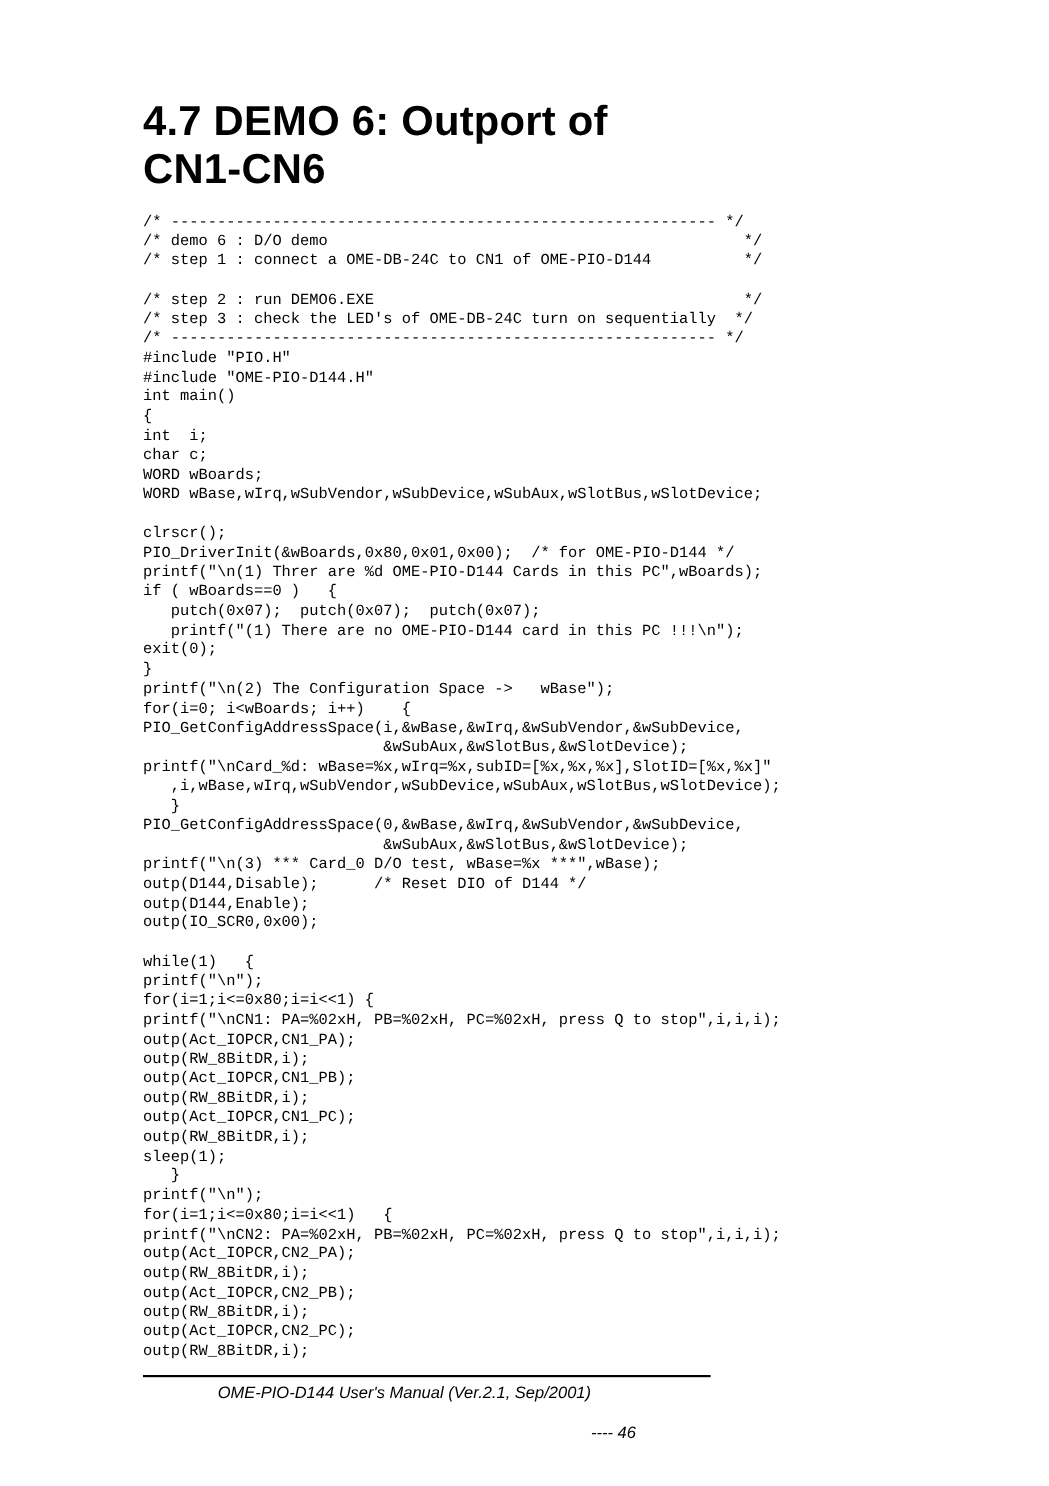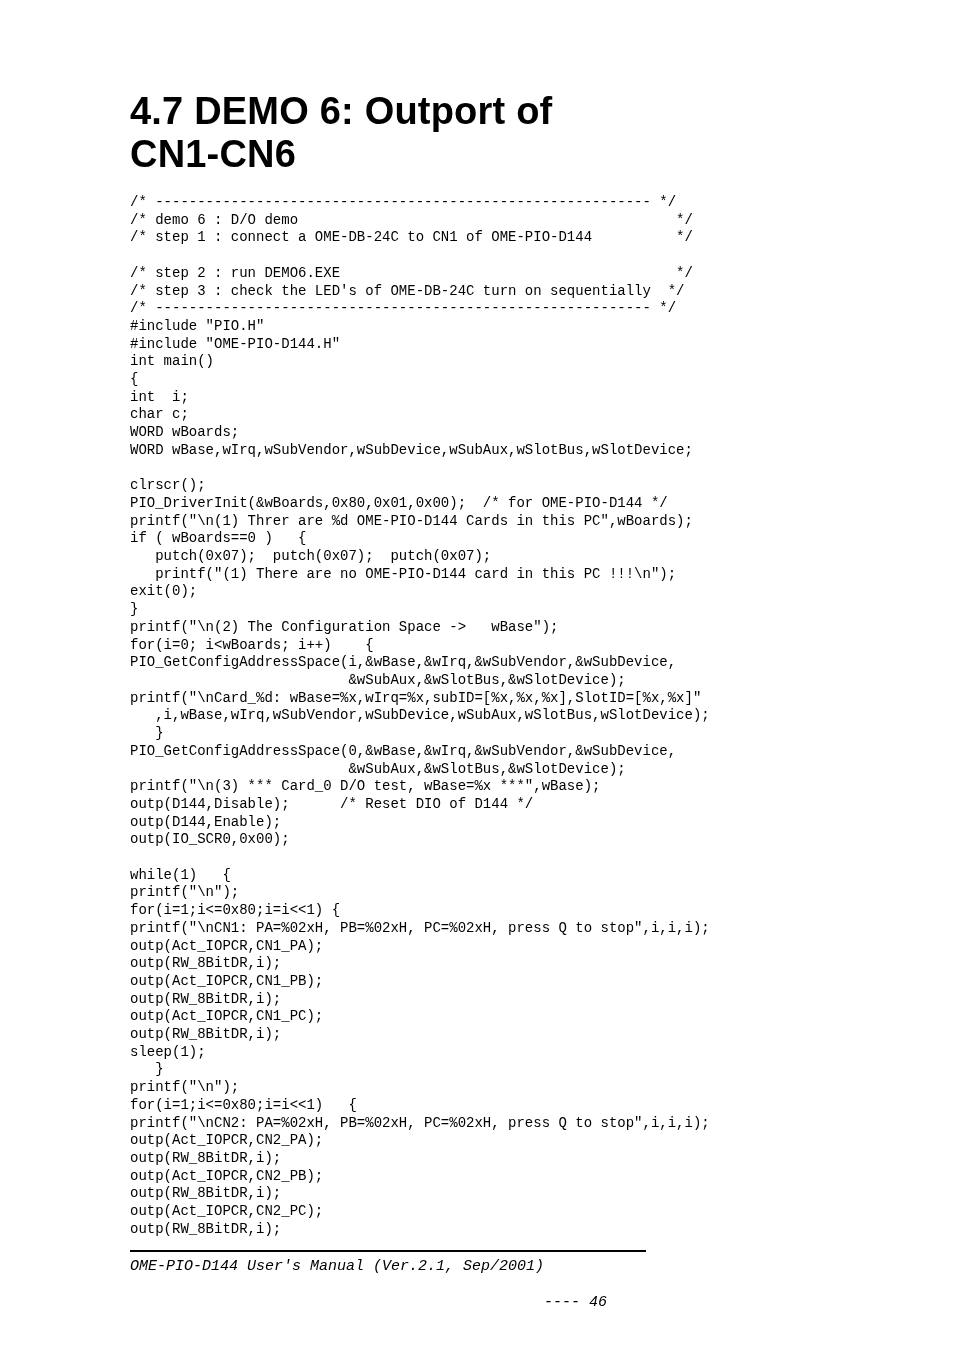--- a/index.html
+++ b/index.html
@@ -32,23 +32,23 @@
   margin: 0 0 6px 0;
   color: #000;
 }
 hr.rule {
   border: none;
   border-top: 2px solid #000;
   margin: 12px 0 6px 0;
 }
 .footer {
   display: flex;
-  justify-content: flex-start;
+  justify-content: center;
   font-style: italic;
-  font-family: Liberation Mono, monospace;
+  font-family: Liberation Sans, sans-serif;
   font-size: 15px;
   width: 100%;
 }
 .footer .right {
   font-style: italic;
   margin-top: 36px;
 }
 </style>
 </head>
 <body>

